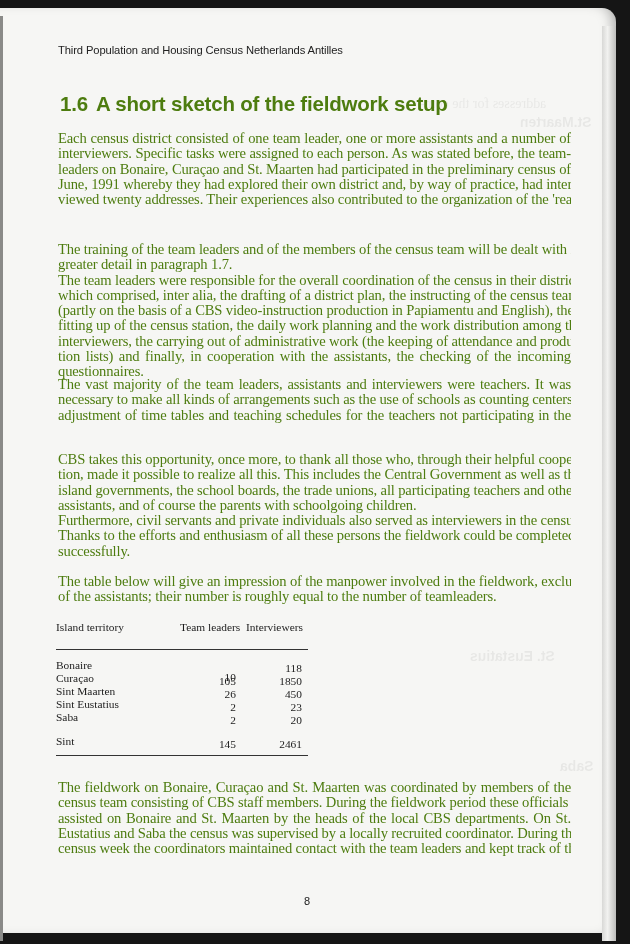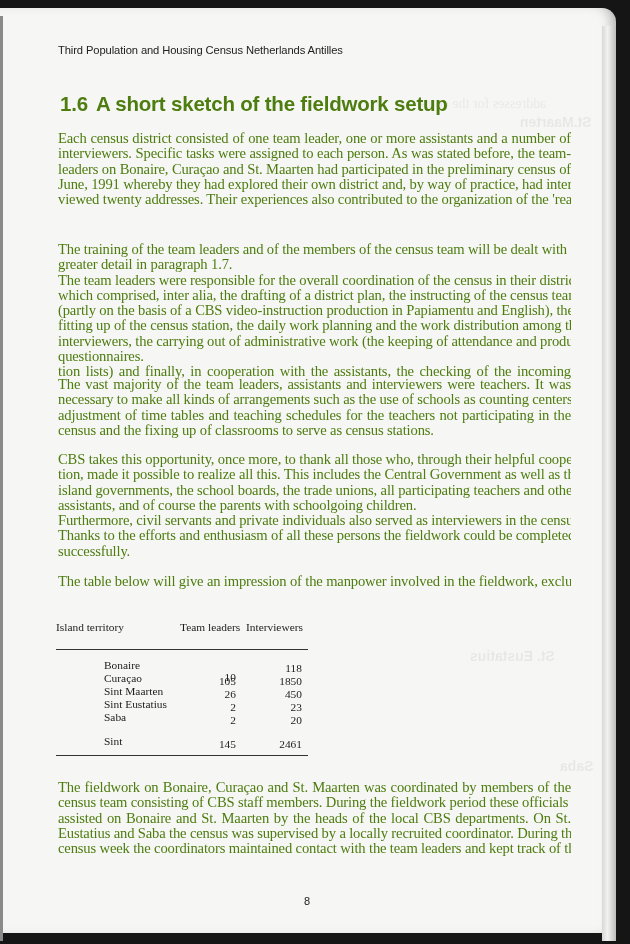--- a/index.html
+++ b/index.html
@@ -125,21 +125,21 @@
       position: absolute;
       left: 0;
       width: 252px;
       height: 13px;
     }
     .table .row span {
       position: absolute;
       top: 0;
       white-space: nowrap;
     }
-    .table .c-name { left: 0; margin-left: 48px; }
+    .table .c-name { left: 0; }
     .table .c-tl { right: 72px; }
     .table .c-int { right: 6px; }
 
     .page-number {
       position: absolute;
       left: 304px;
       top: 887px;
       font-family: "Liberation Sans", sans-serif;
       font-size: 11px;
       color: #222;
@@ -182,43 +182,43 @@
     </div>
 
     <div class="body-text p2">
       <span class="line">The training of the team leaders and of the members of the census team will be dealt with in</span>
       <span class="line last">greater detail in paragraph 1.7.</span>
       <span class="line">The team leaders were responsible for the overall coordination of the census in their district</span>
       <span class="line">which comprised, inter alia, the drafting of a district plan, the instructing of the census team</span>
       <span class="line">(partly on the basis of a CBS video-instruction production in Papiamentu and English), the</span>
       <span class="line">fitting up of the census station, the daily work planning and the work distribution among the</span>
       <span class="line">interviewers, the carrying out of administrative work (the keeping of attendance and produc-</span>
+      <span class="line">tion lists) and finally, in cooperation with the assistants, the checking of the incoming</span>
       <span class="line last">questionnaires.</span>
-      <span class="line">tion lists) and finally, in cooperation with the assistants, the checking of the incoming</span>
     </div>
 
     <div class="body-text p3">
       <span class="line">The vast majority of the team leaders, assistants and interviewers were teachers. It was</span>
       <span class="line">necessary to make all kinds of arrangements such as the use of schools as counting centers,</span>
       <span class="line">adjustment of time tables and teaching schedules for the teachers not participating in the</span>
-      <span class="line last">census and the fixing up of classrooms to serve as census stations.</span>
     </div>
 
     <div class="body-text p4">
       <span class="line">CBS takes this opportunity, once more, to thank all those who, through their helpful coopera-</span>
       <span class="line">tion, made it possible to realize all this. This includes the Central Government as well as the</span>
       <span class="line">island governments, the school boards, the trade unions, all participating teachers and other</span>
       <span class="line last">assistants, and of course the parents with schoolgoing children.</span>
       <span class="line">Furthermore, civil servants and private individuals also served as interviewers in the census.</span>
       <span class="line">Thanks to the efforts and enthusiasm of all these persons the fieldwork could be completed</span>
       <span class="line last">successfully.</span>
     </div>
 
     <div class="body-text table-intro">
       <span class="line">The table below will give an impression of the manpower involved in the fieldwork, exclusive</span>
+      <span class="line last">of the assistants; their number is roughly equal to the number of teamleaders.</span>
     </div>
 
     <div class="table">
       <div class="hdr">
         <span style="left:0;">Island territory</span>
         <span style="left:124px;">Team leaders</span>
         <span style="left:190px;">Interviewers</span>
       </div>
       <div class="rule" style="top:28px;"></div>
 

